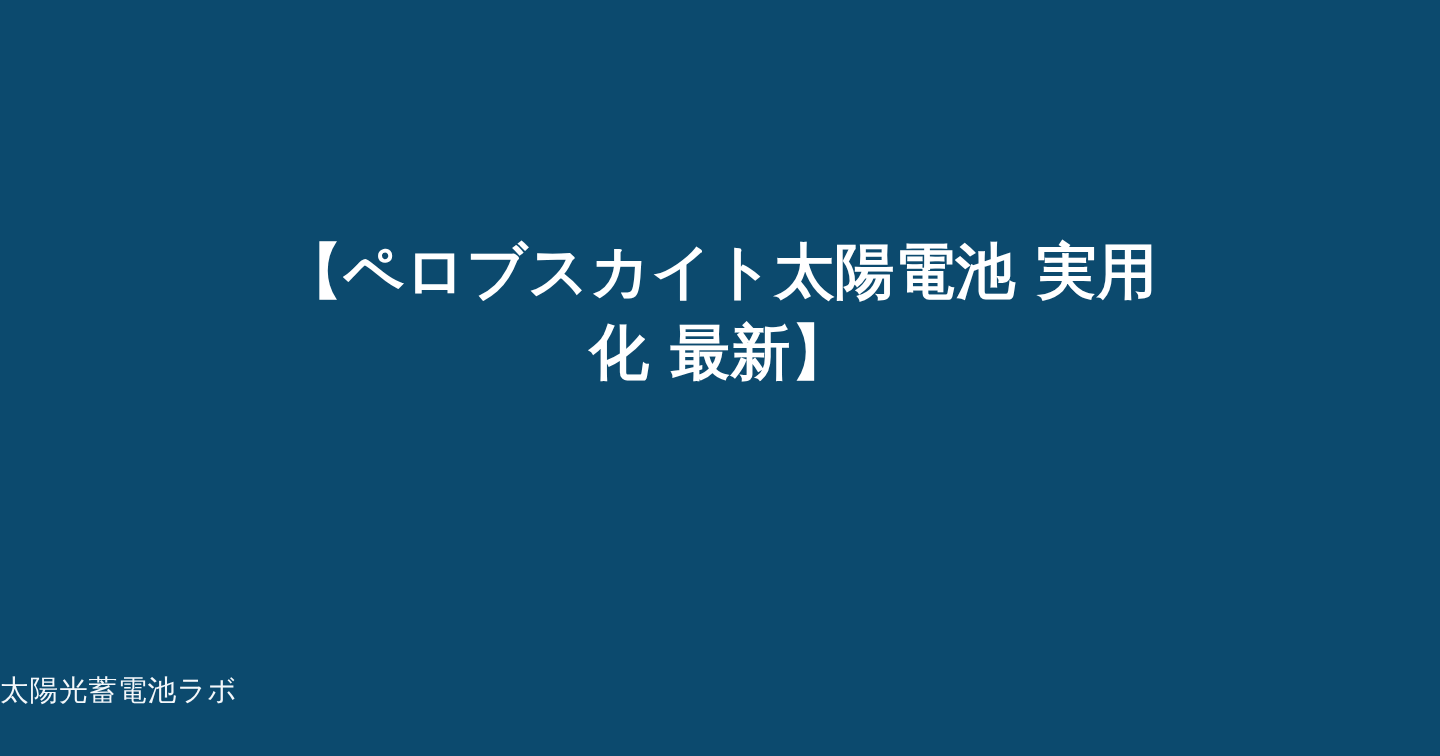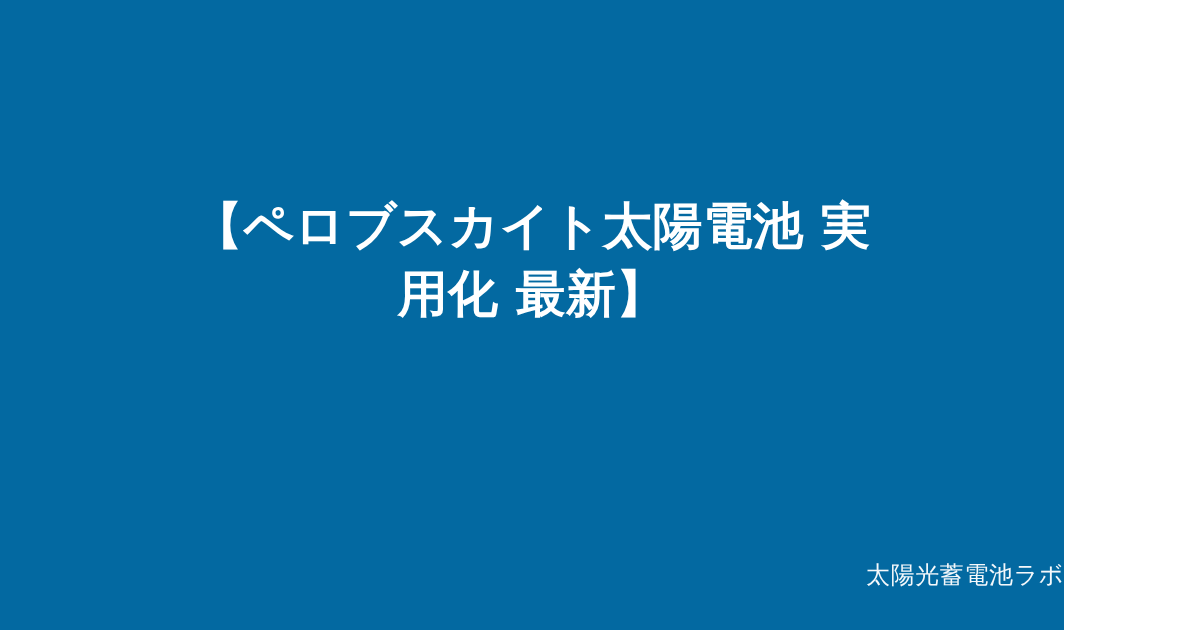--- a/index.html
+++ b/index.html
@@ -13,23 +13,23 @@
 
   body {
     font-family: "DejaVu Sans", "Liberation Sans", sans-serif;
     background: #ffffff;
   }
 
   
   .ogp-card {
     position: relative;
     box-sizing: border-box;
-    width: 1064px;
+    width: 1200px;
     height: 630px;
-    background-color: #0369a1;
+    background-color: #0c4a6e;
     display: flex;
     flex-direction: column;
     align-items: center;
     justify-content: flex-start;
     overflow: hidden;
   }
 
   
   .title-region {
     position: absolute;
@@ -61,21 +61,21 @@
 
   
   .footer-region {
     position: absolute;
     left: 0;
     right: 0;
     bottom: 0;
     height: 110px;
     display: flex;
     align-items: center;
-    justify-content: flex-end;
+    justify-content: flex-start;
   }
 
   .site-name {
     margin: 0;
     color: #f4f8fb;
     font-family: "DejaVu Sans", "Liberation Sans", sans-serif;
     font-size: 24px;
     font-weight: 400;
     line-height: 30px;
     letter-spacing: 0.6px;

